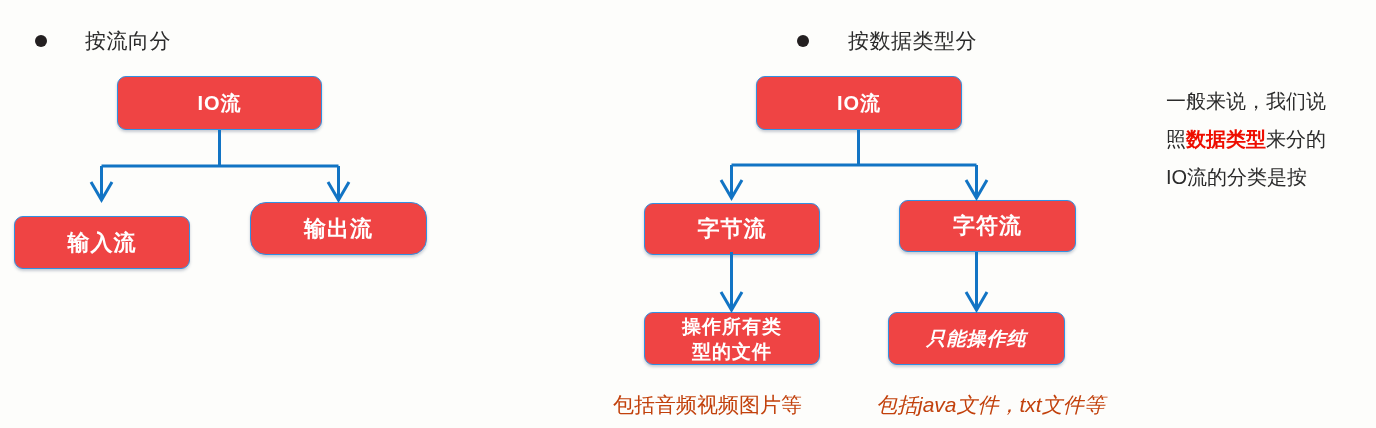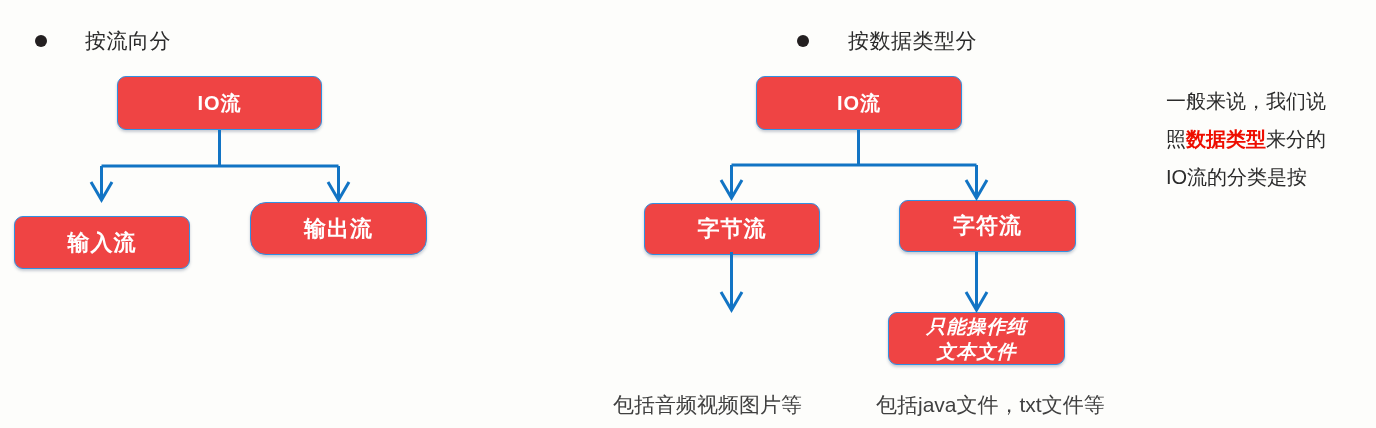--- a/index.html
+++ b/index.html
@@ -75,21 +75,21 @@
     width: 1376px;
     height: 428px;
     pointer-events: none;
   }
 
   
   .caption {
     position: absolute;
     font-size: 21px;
     line-height: 26px;
-    color: #404040;
+    color: #c2410c;
     white-space: nowrap;
   }
 
   
   #note {
     position: absolute;
     left: 1166px;
     top: 82px;
     width: 205px;
     font-size: 20px;
@@ -121,31 +121,36 @@
 
   <span class="bullet" style="left:797px; top:35px;"></span>
   <div class="heading" style="left:848px; top:28px;">按数据类型分</div>
 
   <div class="node root" style="left:756px; top:76px; width:206px; height:54px;">IO流</div>
 
   <div class="node level2" style="left:644px; top:203px; width:176px; height:52px;">字节流</div>
 
   <div class="node level2" style="left:888px; top:200px; width:177px; height:52px;margin-left:11px;">字符流</div>
 
+  <div class="node leaf" style="left:644px; top:312px; width:176px; height:53px;">
+    <span>
+      <span class="line">操作所有类</span>
+      <span class="line">型的文件</span>
+    </span>
+  </div>
 
   <div class="node leaf" style="left:888px; top:312px; width:177px; height:53px;font-style:italic;">
     <span>
       <span class="line">只能操作纯</span>
-      <span class="line">文本文件</span>
     </span>
   </div>
 
   <div class="caption" style="left:613px; top:392px;">包括音频视频图片等</div>
 
-  <div class="caption" style="left:876px; top:392px;">包括java文件，txt文件等</div>
+  <div class="caption" style="left:876px; top:392px;font-style:italic;">包括java文件，txt文件等</div>
 
   <div id="note">
     <span class="ln">一般来说，我们说</span>
     <span class="ln"><span>照</span><span class="hl">数据类型</span><span>来分的</span></span>
     <span class="ln">IO流的分类是按</span>
   </div>
 
   <svg id="wires" viewBox="0 0 1376 428">
     <g fill="none" stroke="#1274c4" stroke-width="3" stroke-linecap="butt" stroke-linejoin="miter">
 

